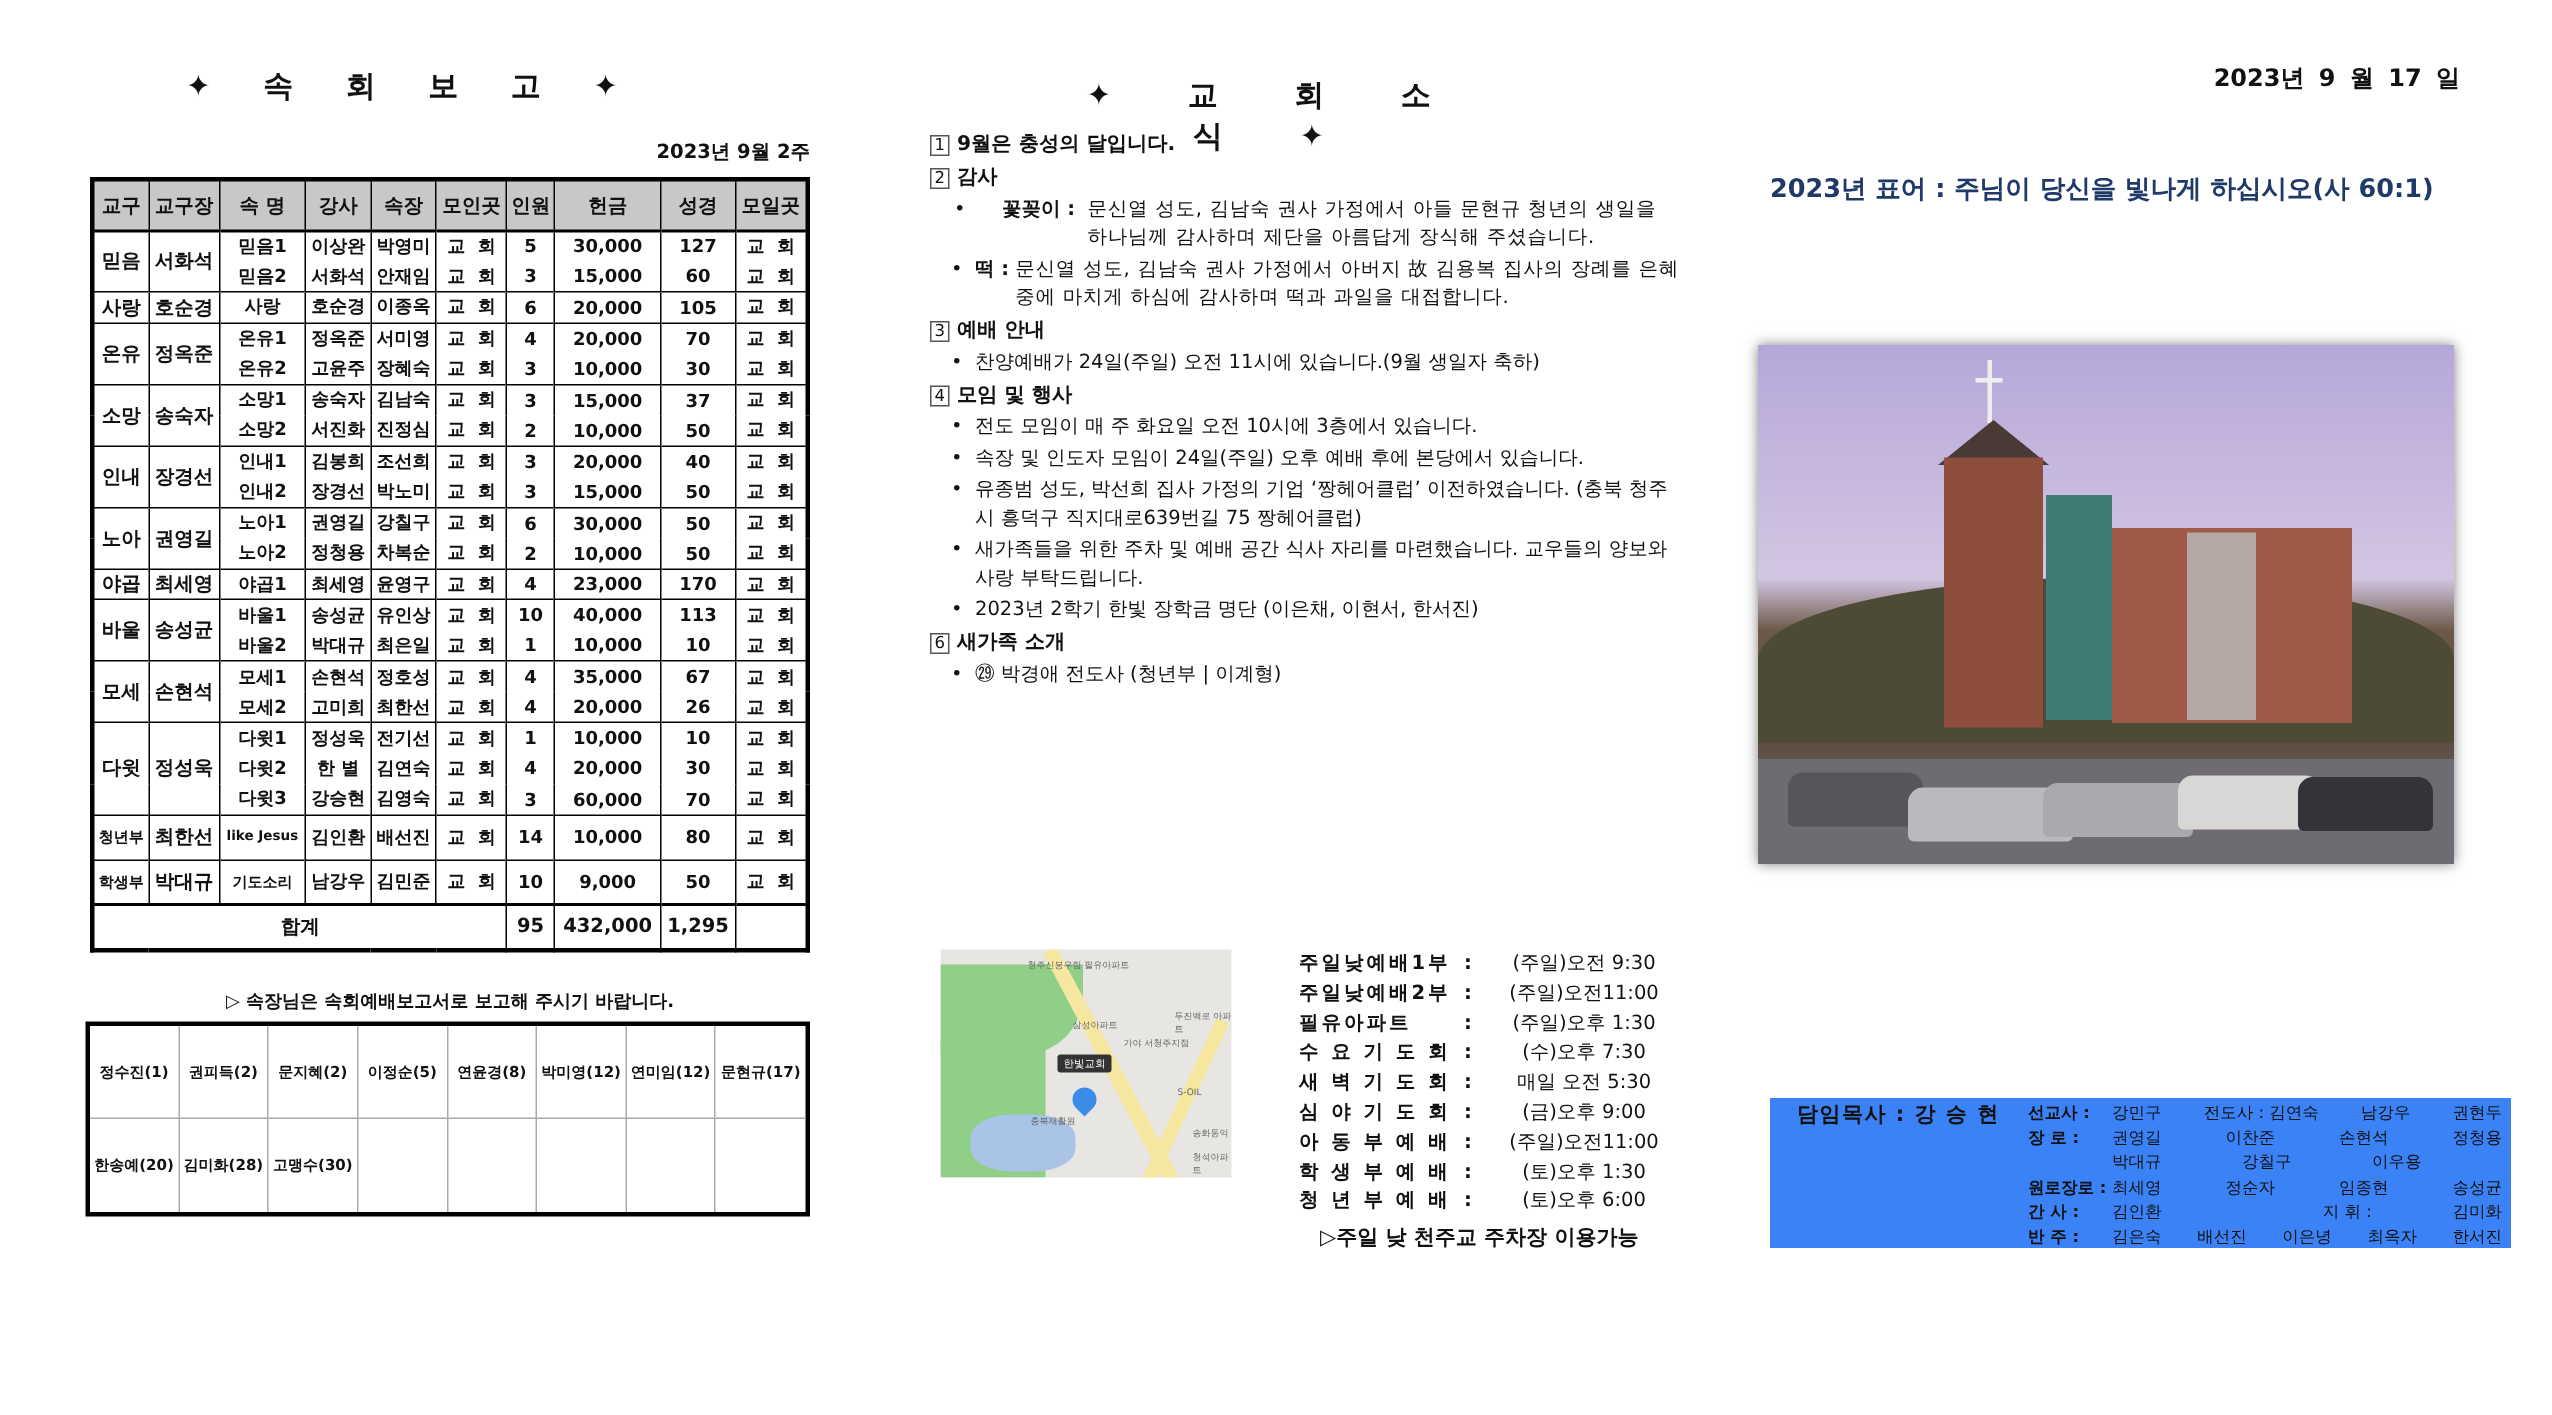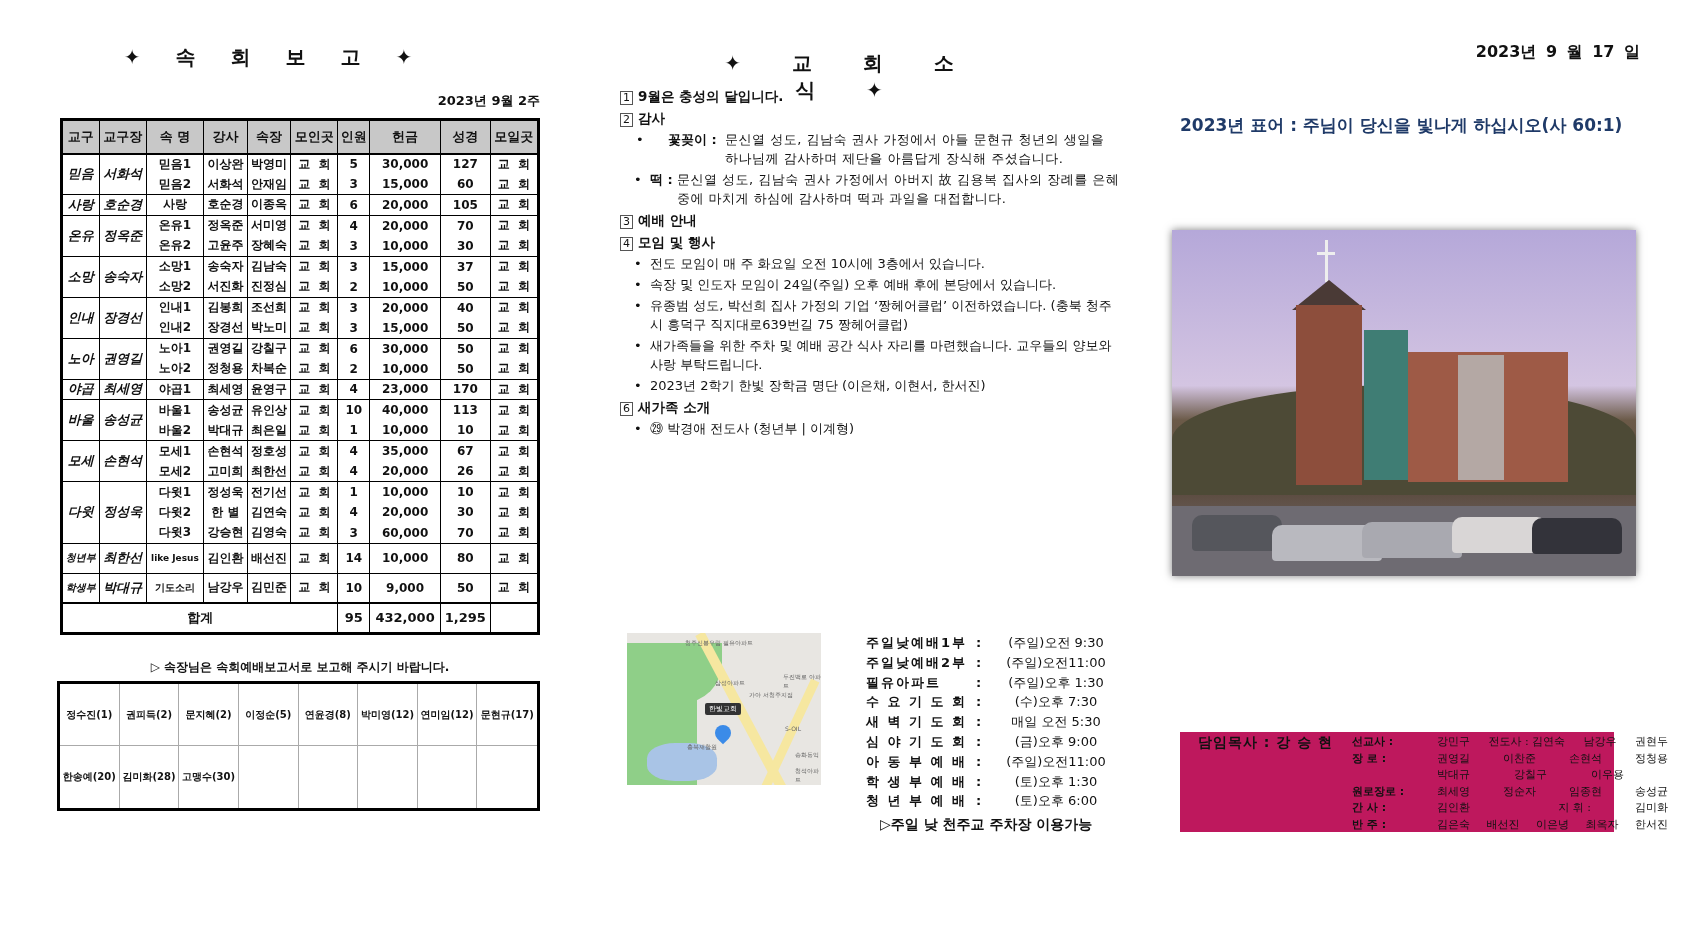--- a/index.html
+++ b/index.html
@@ -5,21 +5,21 @@
   * { box-sizing: border-box; margin: 0; padding: 0; }
   body { width: 1701px; height: 943px; background: #ffffff; font-family: "DejaVu Sans", sans-serif; color: #111; position: relative; overflow: hidden; }
 
   
   .left-title { position: absolute; left: 60px; top: 44px; width: 430px; text-align: center; font-size: 20px; font-weight: bold; letter-spacing: 14px; }
   .week { position: absolute; left: 380px; top: 92px; width: 160px; text-align: right; font-size: 13px; font-weight: bold; }
   table.report { position: absolute; left: 60px; top: 118px; width: 480px; border-collapse: collapse; border: 3px solid #000; font-size: 12px; font-weight: bold; }
   table.report th { background: #c8c8c8; border: 1px solid #000; border-bottom: 2px solid #000; height: 34px; font-size: 13px; }
   table.report td { border-left: 1px solid #000; border-right: 1px solid #000; text-align: center; height: 20.5px; white-space: nowrap; }
   table.report tr.grp-start td { border-top: 1px solid #000; }
-  table.report td.grp { font-size: 13px; font-style: italic; }
+  table.report td.grp { font-size: 13px; }
   table.report td.small { font-size: 10px; text-align: center; }
   table.report td.tiny { font-size: 9px; line-height: 10px; }
   table.report tr.tall td { height: 30px; }
   table.report tr.total td { border-top: 2px solid #000; border-left: 1px solid #000; height: 30px; font-size: 13px; }
   .note { position: absolute; left: 60px; top: 659px; width: 480px; text-align: center; font-size: 12px; font-weight: bold; }
   .bday { position: absolute; left: 57px; top: 681px; width: 483px; border: 3px solid #000; }
   .bday-title { background: #a6a6a6; text-align: center; font-size: 17px; height: 31px; line-height: 31px; border-bottom: 2px solid #000; }
   .bday-grid { display: grid; grid-template-columns: repeat(8, 1fr); }
   .bday-cell { height: 62px; border-right: 1px solid #aaa; border-bottom: 1px solid #aaa; font-size: 10px; font-weight: bold; display: flex; align-items: center; justify-content: center; white-space: nowrap; }
   .bday-cell:nth-child(8n) { border-right: none; }
@@ -59,24 +59,24 @@
   .photo .hill { position: absolute; left: 0; top: 155px; width: 464px; height: 110px; background: #4d4a36; border-radius: 50% 50% 0 0; }
   .photo .tower { position: absolute; left: 124px; top: 75px; width: 66px; height: 180px; background: #8d4e3c; }
   .photo .roof { position: absolute; left: 120px; top: 50px; width: 0; height: 0; border-left: 37px solid transparent; border-right: 37px solid transparent; border-bottom: 30px solid #4a3a36; }
   .photo .cross { position: absolute; left: 153px; top: 10px; width: 3px; height: 42px; background: #eee; }
   .photo .cross2 { position: absolute; left: 145px; top: 22px; width: 18px; height: 3px; background: #eee; }
   .photo .glass { position: absolute; left: 192px; top: 100px; width: 44px; height: 150px; background: #3f7d74; }
   .photo .bldg { position: absolute; left: 236px; top: 122px; width: 160px; height: 130px; background: #9e5a46; }
   .photo .center { position: absolute; left: 286px; top: 125px; width: 46px; height: 125px; background: #b4a8a4; }
   .photo .lot { position: absolute; left: 0; top: 276px; width: 464px; height: 70px; background: #6e6b72; }
   .photo .car { position: absolute; height: 36px; border-radius: 10px 10px 4px 4px; }
-  .staff { position: absolute; left: 1180px; top: 732px; width: 434px; height: 100px; background: #be185d; font-size: 11px; }
+  .staff { position: absolute; left: 1180px; top: 732px; width: 494px; height: 100px; background: #3b82f6; font-size: 11px; }
   .pastor { position: absolute; left: 18px; top: 2px; font-size: 14px; font-weight: bold; letter-spacing: 1px; }
   .staff-grid { position: absolute; left: 172px; top: 2px; width: 316px; line-height: 16.5px; }
-  .srow { display: flex; gap: 29px; }
+  .srow { display: flex; }
   .srow .role { width: 56px; font-weight: bold; white-space: nowrap; }
   .srow .names { flex: 1; display: flex; justify-content: space-between; white-space: nowrap; }
 </style>
 </head>
 <body>
 
 <div class="left-title">✦ 속 회 보 고 ✦</div>
 <div class="week">2023년 9월  2주</div>
 
 <table class="report">
@@ -371,20 +371,21 @@
 
   <div class="sec"><span class="num">2</span><span>감사</span></div>
   <div class="bul indent2">
     <div class="hang"><span class="lbl">꽃꽂이  :</span>&nbsp;&nbsp;<span class="txt">문신열 성도, 김남숙 권사 가정에서 아들 문현규 청년의 생일을 하나님께 감사하며 제단을 아름답게 장식해 주셨습니다.</span></div>
   </div>
   <div class="bul">
     <div class="hang"><span class="lbl">떡 :</span>&nbsp;<span class="txt">문신열 성도, 김남숙 권사 가정에서 아버지 故 김용복 집사의 장례를 은혜 중에 마치게 하심에 감사하며 떡과 과일을 대접합니다.</span></div>
   </div>
 
   <div class="sec"><span class="num">3</span><span>예배 안내</span></div>
+  <div class="bul">찬양예배가 24일(주일) 오전 11시에 있습니다.(9월 생일자 축하)</div>
 
   <div class="sec"><span class="num">4</span><span>모임 및 행사</span></div>
   <div class="bul">전도 모임이 매 주 화요일 오전 10시에 3층에서 있습니다.</div>
   <div class="bul">속장 및 인도자 모임이 24일(주일) 오후 예배 후에 본당에서 있습니다.</div>
 
   <div class="bul">유종범 성도, 박선희 집사 가정의 기업 ‘짱헤어클럽’ 이전하였습니다. (충북 청주시 흥덕구 직지대로639번길 75 짱헤어클럽)</div>
   <div class="bul">새가족들을 위한 주차 및 예배 공간 식사 자리를 마련했습니다. 교우들의 양보와 사랑 부탁드립니다.</div>
   <div class="bul">2023년 2학기 한빛 장학금 명단 (이은채, 이현서, 한서진)</div>
 
   <div class="sec"><span class="num">6</span><span>새가족 소개</span></div>

